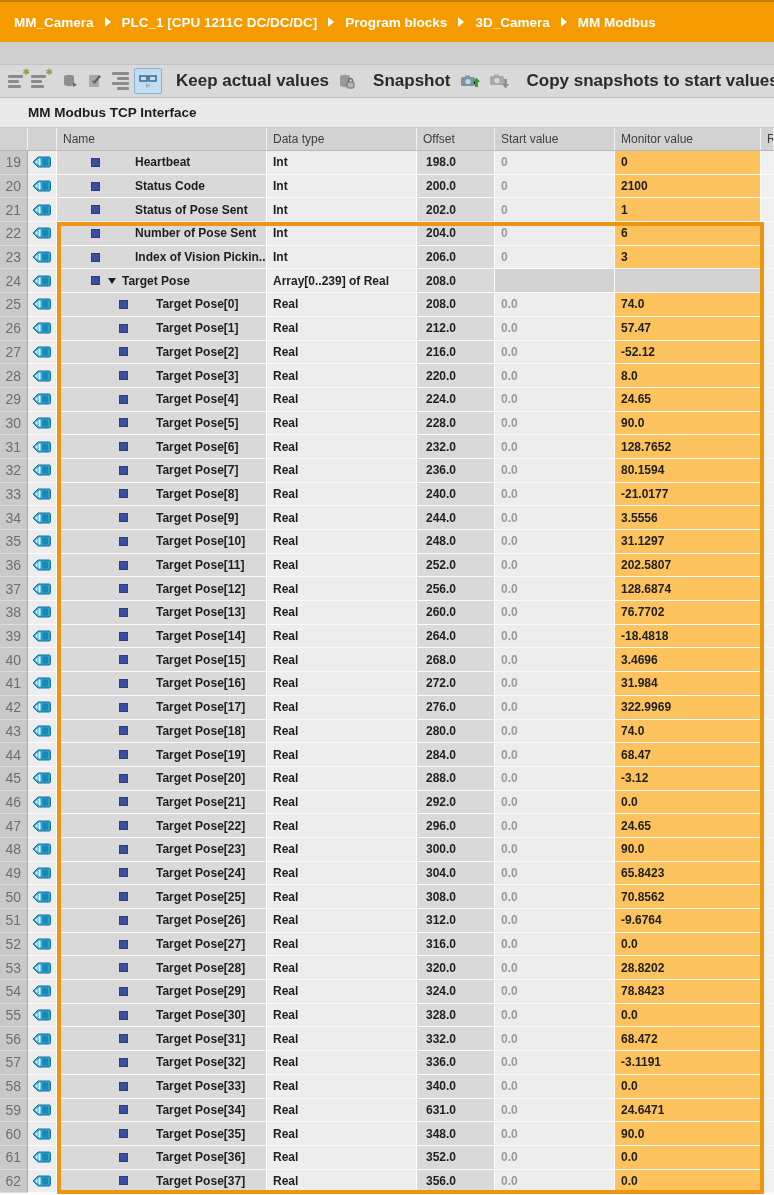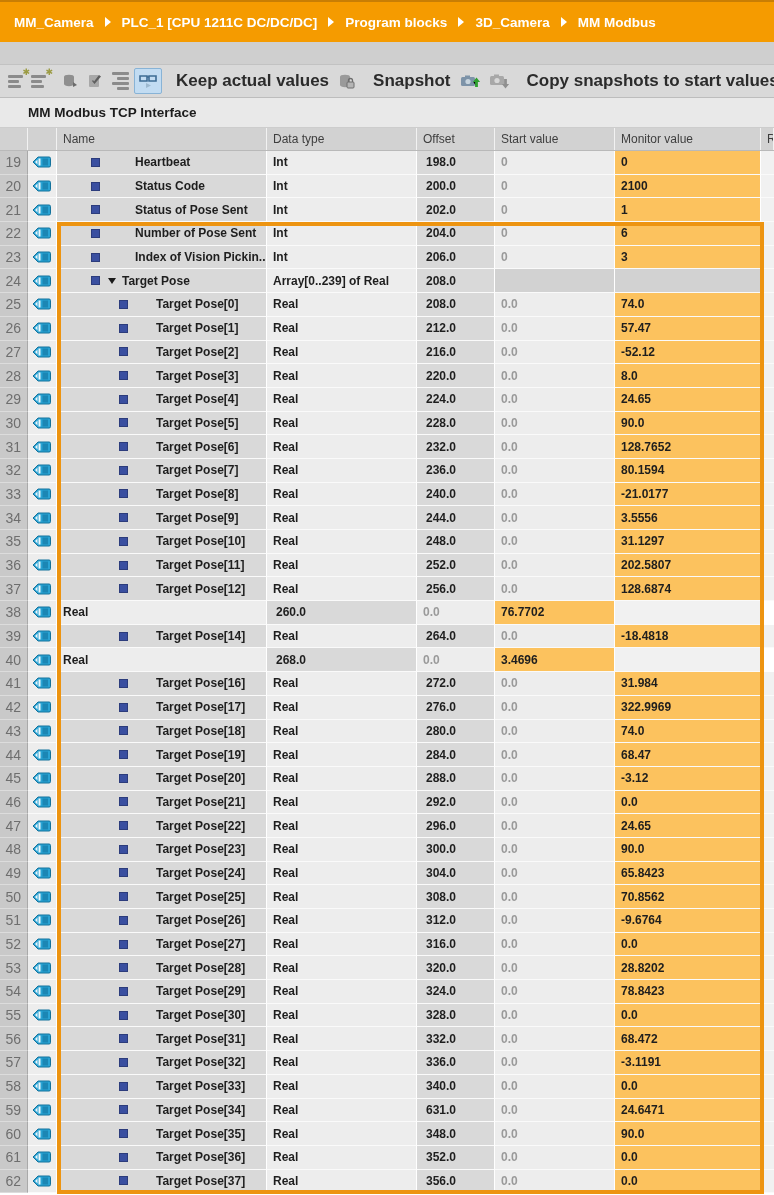--- a/index.html
+++ b/index.html
@@ -572,20 +572,24 @@
         <div class="row">
           <div class="c num">38</div>
           <div class="c icn">
             <svg width="21" height="14" viewBox="0 0 21 14">
               <path d="M6 2h11a1.5 1.5 0 011.5 1.5v7A1.5 1.5 0 0117 12H6L1 7z" fill="#29a3d4" stroke="#13729c"></path>
               <path d="M6.5 3.5h2v7h-2z" fill="#eaf6fb"></path>
               <path d="M10.5 3.5h5.5v7h-5.5z" fill="#1b86b4"></path>
               <path d="M5.5 4.5L3 7l2.5 2.5z" fill="#eaf6fb"></path>
             </svg>
           </div>
+          <div class="c name lvl2">
+            <span class="bullet"></span>
+            <span class="nm">Target Pose[13]</span>
+          </div>
           <div class="c type">Real</div>
           <div class="c off">260.0</div>
           <div class="c start">0.0</div>
           <div class="c mon">76.7702</div>
           <div class="c last"></div>
         </div>
         <div class="row">
           <div class="c num">39</div>
           <div class="c icn">
             <svg width="21" height="14" viewBox="0 0 21 14">
@@ -607,20 +611,24 @@
         </div>
         <div class="row">
           <div class="c num">40</div>
           <div class="c icn">
             <svg width="21" height="14" viewBox="0 0 21 14">
               <path d="M6 2h11a1.5 1.5 0 011.5 1.5v7A1.5 1.5 0 0117 12H6L1 7z" fill="#29a3d4" stroke="#13729c"></path>
               <path d="M6.5 3.5h2v7h-2z" fill="#eaf6fb"></path>
               <path d="M10.5 3.5h5.5v7h-5.5z" fill="#1b86b4"></path>
               <path d="M5.5 4.5L3 7l2.5 2.5z" fill="#eaf6fb"></path>
             </svg>
+          </div>
+          <div class="c name lvl2">
+            <span class="bullet"></span>
+            <span class="nm">Target Pose[15]</span>
           </div>
           <div class="c type">Real</div>
           <div class="c off">268.0</div>
           <div class="c start">0.0</div>
           <div class="c mon">3.4696</div>
           <div class="c last"></div>
         </div>
         <div class="row">
           <div class="c num">41</div>
           <div class="c icn">

